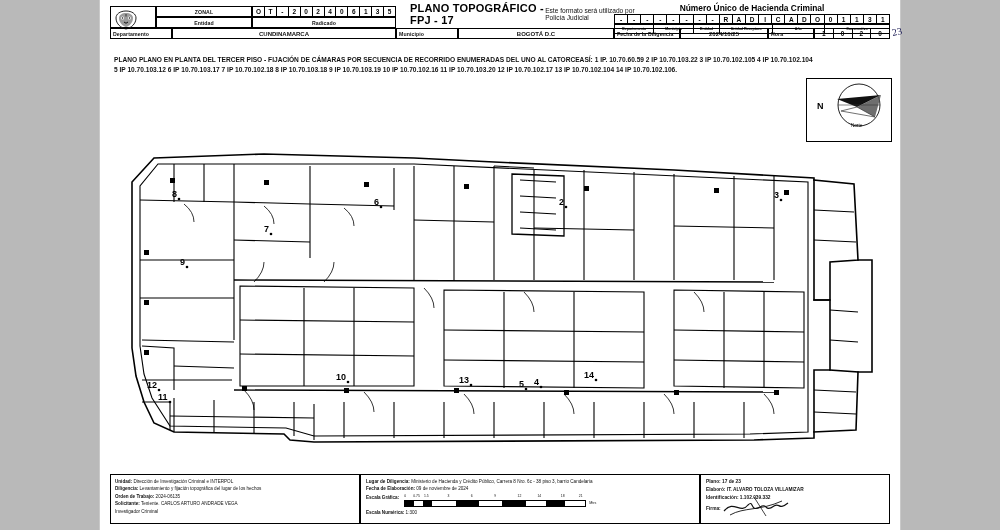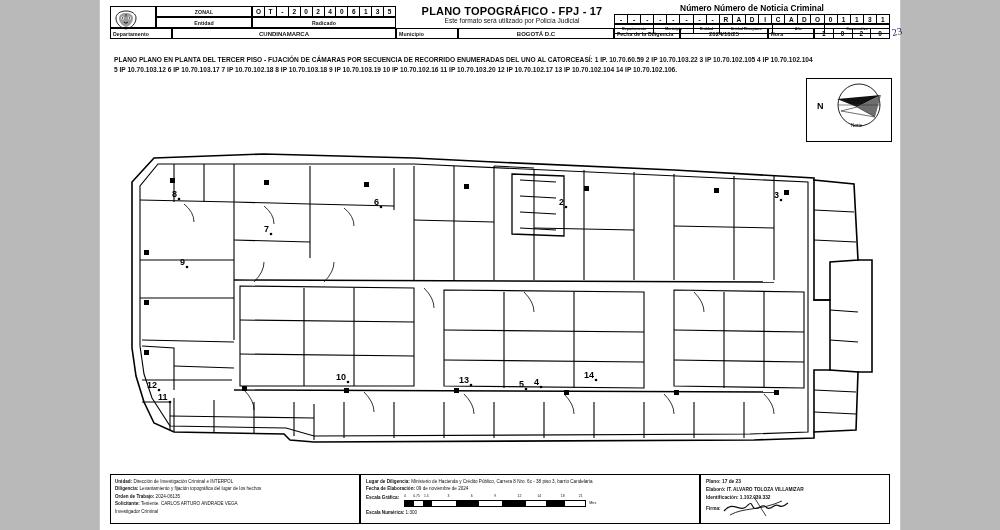--- a/index.html
+++ b/index.html
@@ -129,27 +129,27 @@
           <div>1</div>
           <div>3</div>
           <div>5</div>
         </div>
     </div>
     <div class="hrow bd ct" style="left:142px;top:11px;width:144px;height:11px;">
       <span class="lbl">Radicado</span>
     </div>
 
     <div class="hrow" style="left:286px;top:0;width:210px;height:22px;"></div>
-    <div class="hrow" style="left:284px;top:-4px;width:236px;height:24px;display:flex;flex-direction:column;align-items:center;justify-content:center;">
+    <div class="hrow" style="left:300px;top:-4px;width:236px;height:24px;display:flex;flex-direction:row;align-items:center;justify-content:center;">
       <div class="bigtitle">PLANO TOPOGRÁFICO - FPJ - 17</div>
       <div class="subtitle">Este formato será utilizado por Policía Judicial</div>
     </div>
 
     <div class="hrow ct" style="left:504px;top:-4px;width:276px;height:12px;">
-      <span class="nucnc">Número Número de Noticia Criminal</span>
+      <span class="nucnc">Número Único de Hacienda Criminal</span>
     </div>
     <div class="hrow bd" style="left:504px;top:8px;width:276px;height:10px;">
       <div class="digits" id="nunc-digits-host">
           <div>-</div>
           <div>-</div>
           <div>-</div>
           <div>-</div>
           <div>-</div>
           <div>-</div>
           <div>-</div>

